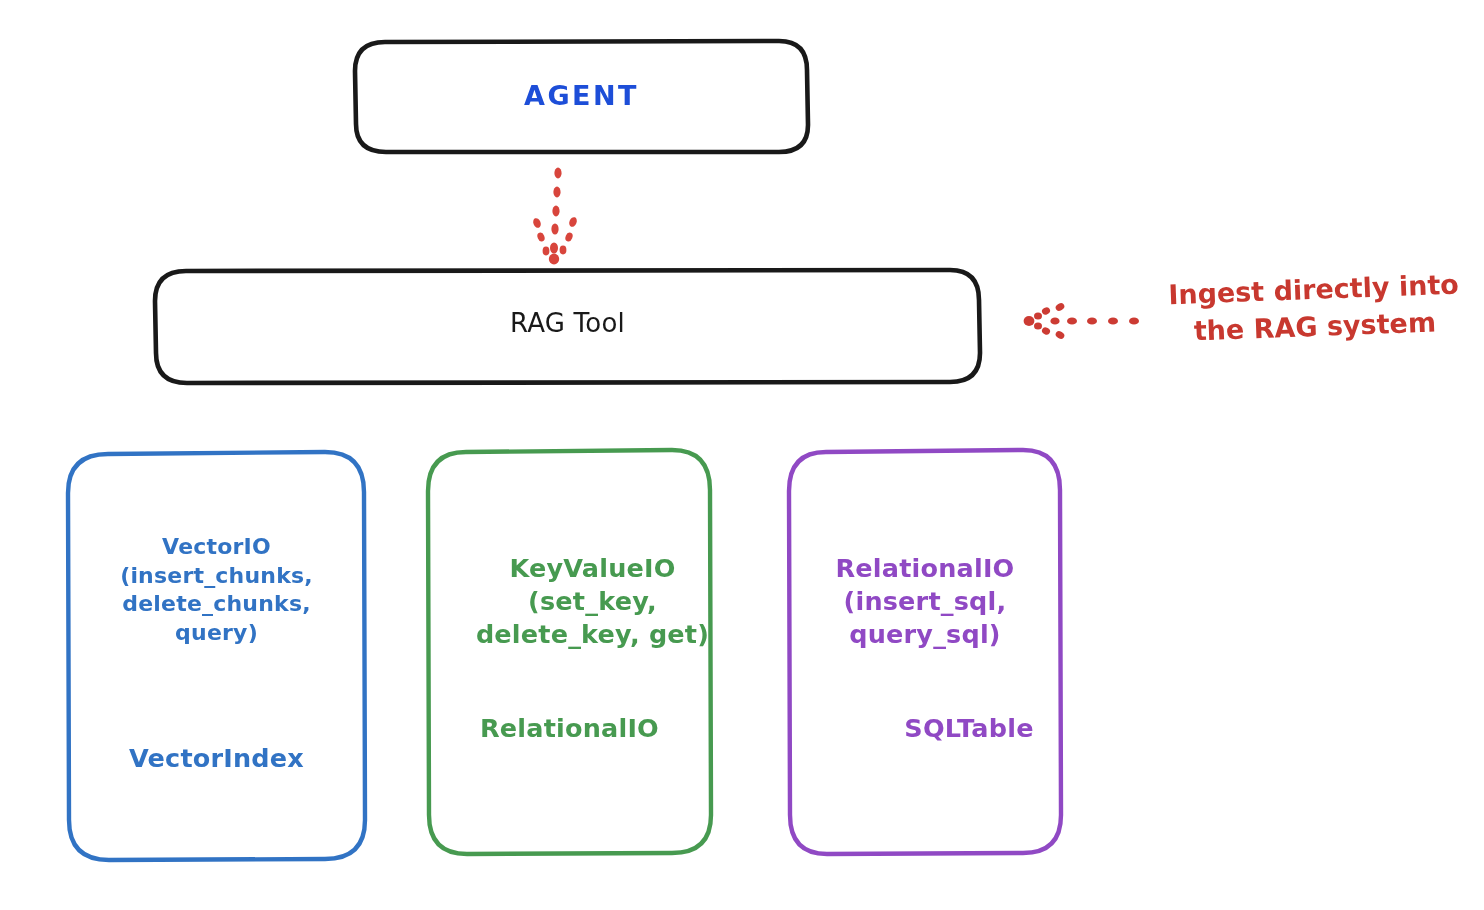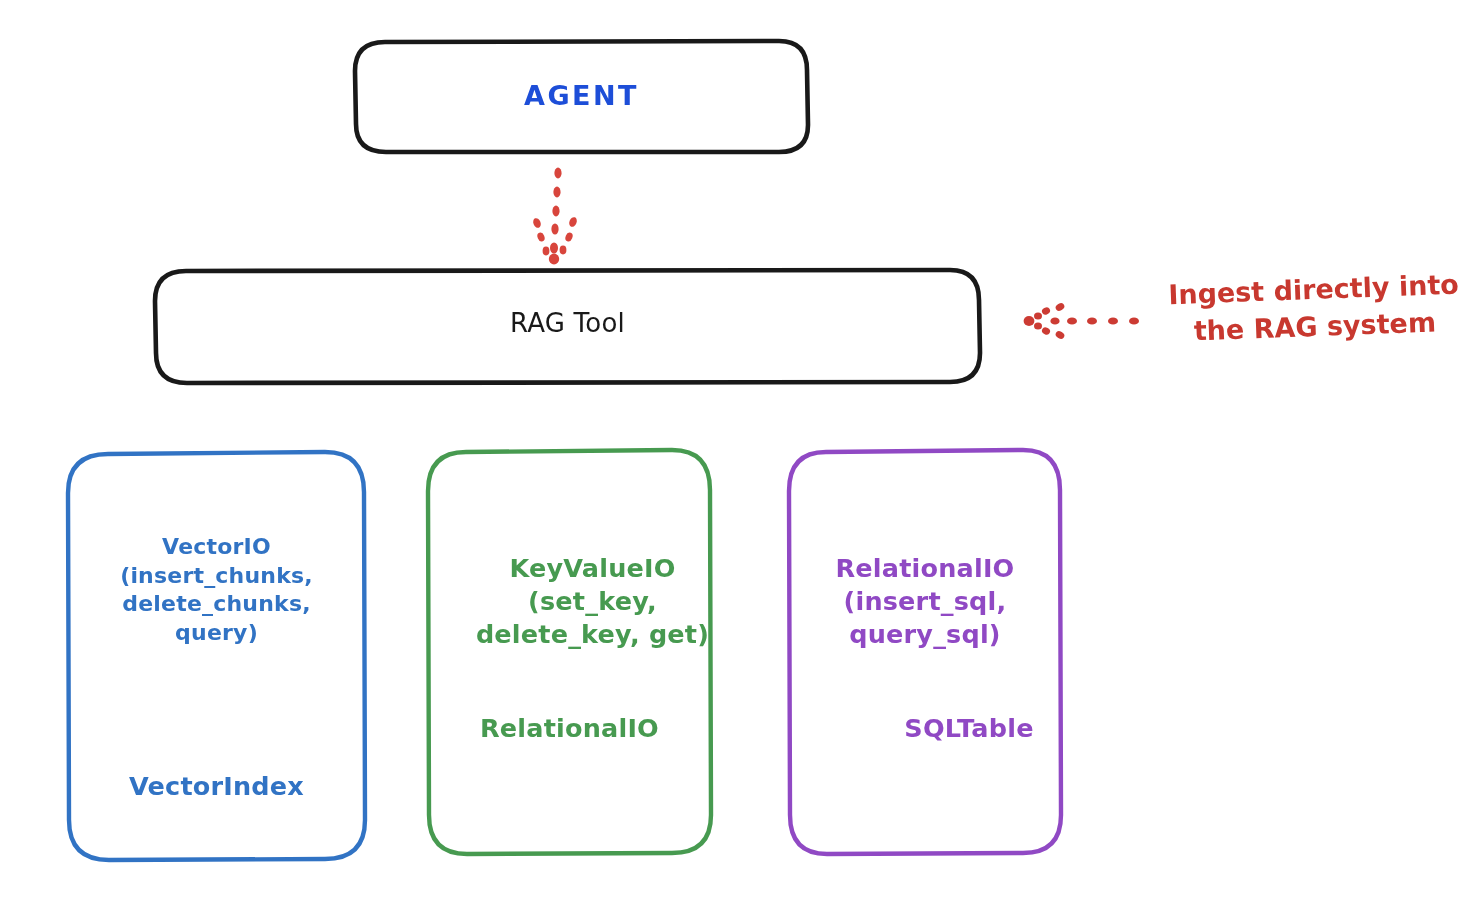--- a/index.html
+++ b/index.html
@@ -49,21 +49,21 @@
     transform-origin: left top;
   }
 
   #vector-label { left: 68px;  top: 533px; width: 297px;
                   font-size: 22px; color: #3173c4; font-weight: 600; }
   #kv-label     { left: 428px; top: 552px; width: 283px;
                   font-size: 25.5px; color: #479a50; font-weight: 600; padding-left: 23px; }
   #rel-label    { left: 789px; top: 552px; width: 272px;
                   font-size: 25.5px; color: #9049c4; font-weight: 600; }
 
-  #vector-index { left: 68px;  top: 770px; width: 297px;
+  #vector-index { left: 68px;  top: 742px; width: 297px;
                   font-size: 25.5px; color: #3173c4; font-weight: 600; }
   #kv-index     { left: 428px; top: 712px; width: 283px;
                   font-size: 25.5px; color: #479a50; font-weight: 600; }
   #rel-index    { left: 789px; top: 712px; width: 272px;
                   font-size: 25.5px; color: #9049c4; font-weight: 600; padding-left: 44px; }
 </style>
 </head>
 <body>
 
 <svg id="canvas" viewBox="0 0 1484 910">

